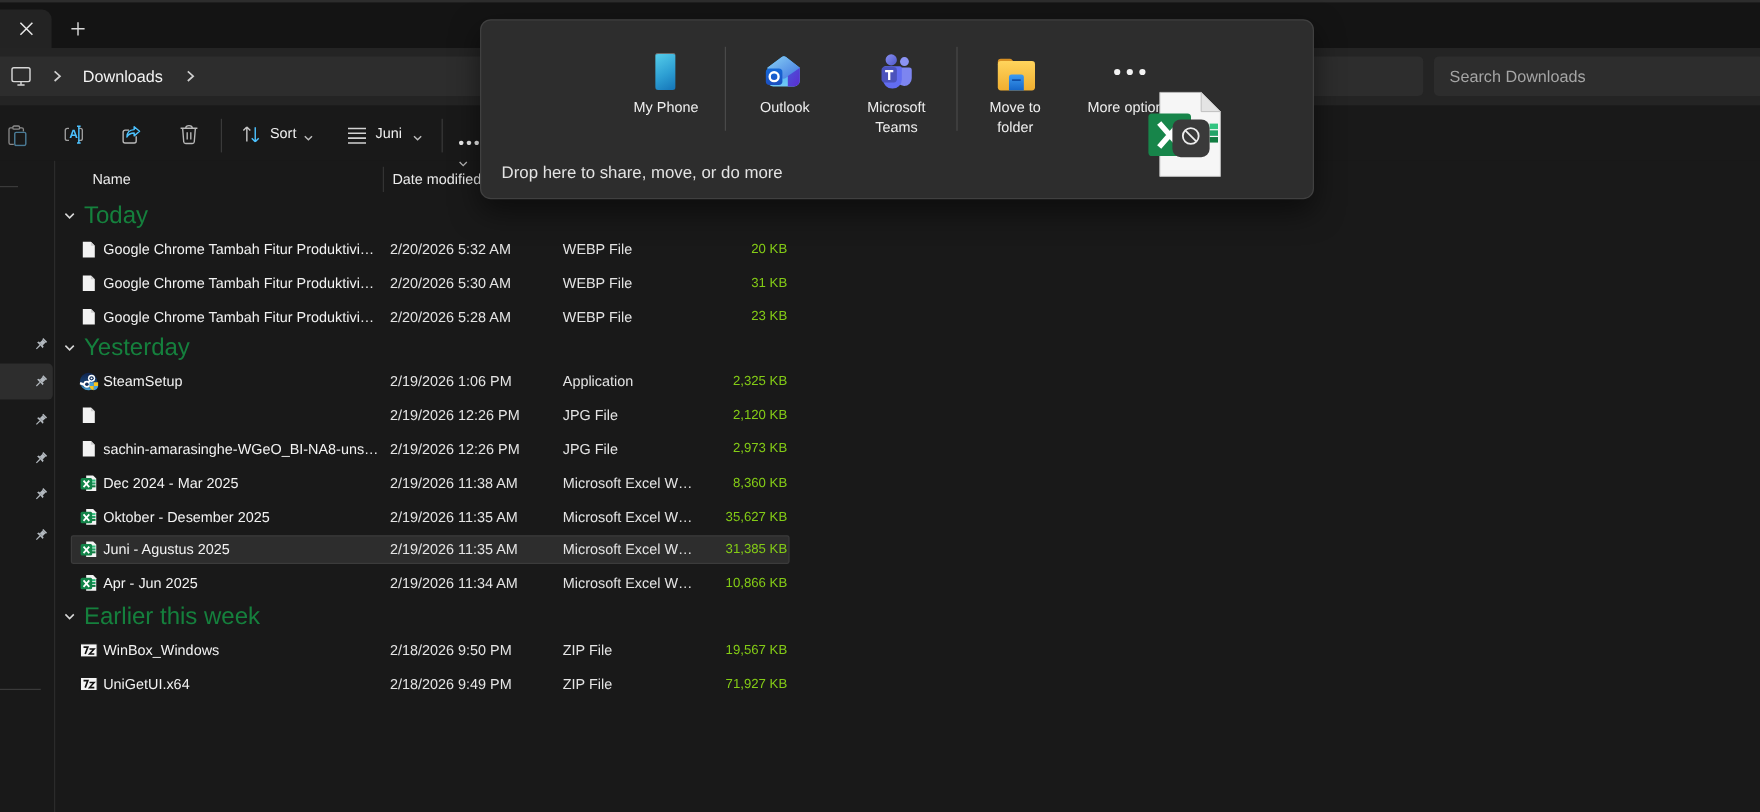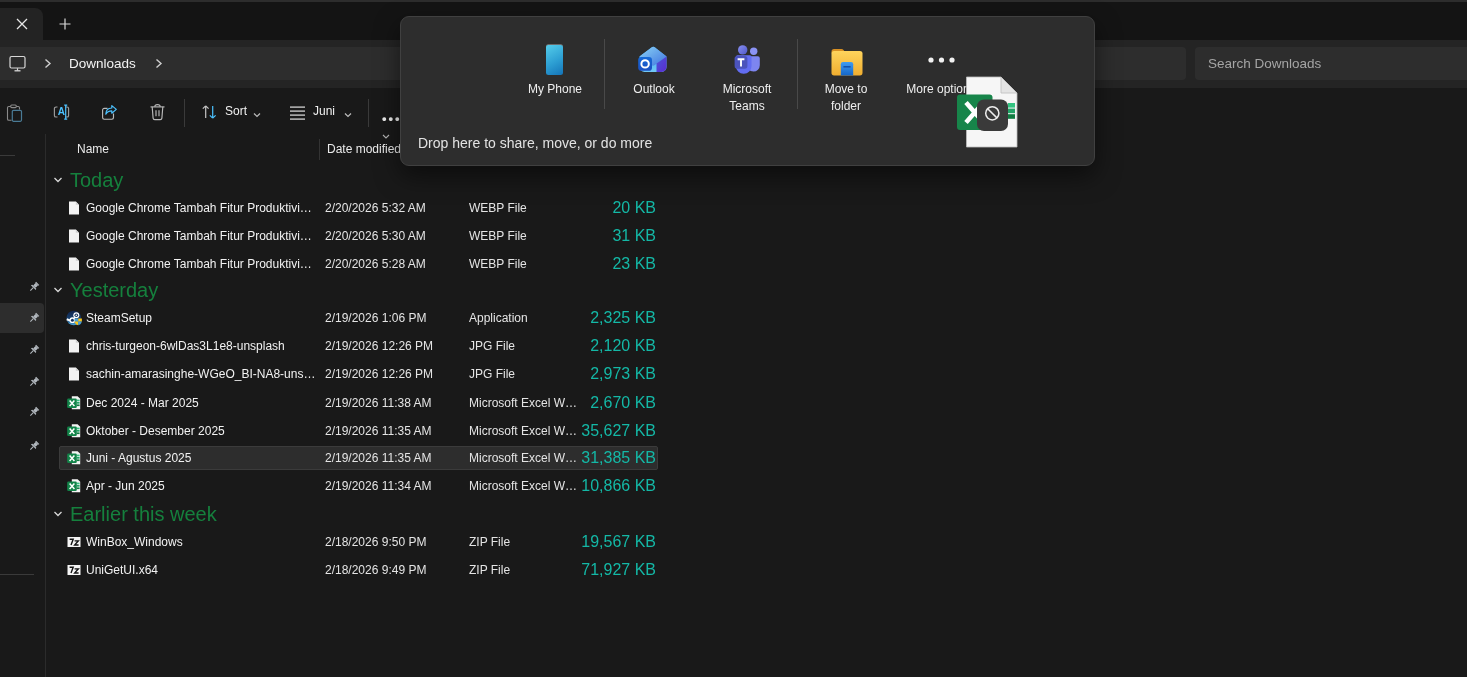--- a/index.html
+++ b/index.html
@@ -21,21 +21,21 @@
 
   
   #sidebarline { left:45px; top:134px; width:1px; height:543px; background:#2b2b2b; }
   .pin { left:28px; width:12px; height:12px; }
   .hdr { color:#ebebeb; font-size:12px; }
   .row { position:absolute; left:46px; width:1421px; height:28px; }
   .grp { position:absolute; left:46px; width:700px; height:28px; }
   .name { position:absolute; left:40px; top:0; height:28px; line-height:28px; color:#f2f2f2; font-size:12px; white-space:nowrap; }
   .date { position:absolute; left:279px; top:0; height:28px; line-height:28px; color:#e4e4e4; font-size:12px; white-space:nowrap; }
   .type { position:absolute; left:423px; top:0; height:28px; line-height:28px; color:#e4e4e4; font-size:12px; white-space:nowrap; }
-  .size { position:absolute; left:480px; width:130px; top:0; height:28px; line-height:28px; color:#14b8a6; font-size:16px; text-align:right; white-space:nowrap; }
+  .size { position:absolute; left:480px; width:130px; top:0; height:28px; line-height:28px; color:#84cc16; font-size:11px; text-align:right; white-space:nowrap; }
   .ricon { position:absolute; left:20px; top:6px; width:16px; height:16px; }
   .gchev { position:absolute; left:6px; top:8px; width:12px; height:12px; }
   .gtxt { position:absolute; left:24px; top:0; height:28px; line-height:28px; color:#15803d; font-size:20px; }
 
   
   #overlay { left:400px; top:16px; width:695px; height:150px; background:#2d2d2d;
     border:1px solid #404040; border-radius:9px; box-shadow:0 10px 24px rgba(0,0,0,.5); }
   .ovitem { position:absolute; top:24px; width:110px; text-align:center; color:#efefef; font-size:12px; }
   .ovsep { position:absolute; top:22px; width:1px; height:70px; background:#494949; }
   #droptxt { position:absolute; left:17px; top:118px; color:#e3e3e3; font-size:14px; }
@@ -247,21 +247,20 @@
         <div class="name">SteamSetup</div>
         <div class="date">2/19/2026 1:06 PM</div>
         <div class="type">Application</div>
         <div class="size">2,325 KB</div>
       </div>
   <div class="row" style="top:332px">
         <svg class="ricon" viewBox="0 0 16 16">
           <path d="M3 1.5 L9.8 1.5 L13 4.7 L13 14.5 L3 14.5 Z" fill="#f2f2f2"></path>
           <path d="M9.8 1.5 L9.8 4.7 L13 4.7 Z" fill="#cfcfcf"></path>
         </svg>
-        <div class="name">chris-turgeon-6wlDas3L1e8-unsplash</div>
         <div class="date">2/19/2026 12:26 PM</div>
         <div class="type">JPG File</div>
         <div class="size">2,120 KB</div>
       </div>
   <div class="row" style="top:360px">
         <svg class="ricon" viewBox="0 0 16 16">
           <path d="M3 1.5 L9.8 1.5 L13 4.7 L13 14.5 L3 14.5 Z" fill="#f2f2f2"></path>
           <path d="M9.8 1.5 L9.8 4.7 L13 4.7 Z" fill="#cfcfcf"></path>
         </svg>
         <div class="name">sachin-amarasinghe-WGeO_BI-NA8-uns…</div>
@@ -274,21 +273,21 @@
           <path d="M5.8 1.2 L11.6 1.2 L14.2 3.8 L14.2 14.2 L5.8 14.2 Z" fill="#f4f4f4"></path>
           <rect x="10.6" y="4.6" width="3" height="1.7" fill="#33c481"></rect>
           <rect x="10.6" y="7" width="3" height="1.7" fill="#21a366"></rect>
           <rect x="10.6" y="9.4" width="3" height="1.7" fill="#107c41"></rect>
           <rect x="1.2" y="3.4" width="9.6" height="9.6" rx="1.3" fill="#128449"></rect>
           <path d="M3.6 5.6 L8.4 11 M8.4 5.6 L3.6 11" stroke="#ffffff" stroke-width="1.5"></path>
         </svg>
         <div class="name">Dec 2024 - Mar 2025</div>
         <div class="date">2/19/2026 11:38 AM</div>
         <div class="type">Microsoft Excel W…</div>
-        <div class="size">2,670 KB</div>
+        <div class="size">8,360 KB</div>
       </div>
   <div class="row" style="top:417px">
         <svg class="ricon" viewBox="0 0 16 16">
           <path d="M5.8 1.2 L11.6 1.2 L14.2 3.8 L14.2 14.2 L5.8 14.2 Z" fill="#f4f4f4"></path>
           <rect x="10.6" y="4.6" width="3" height="1.7" fill="#33c481"></rect>
           <rect x="10.6" y="7" width="3" height="1.7" fill="#21a366"></rect>
           <rect x="10.6" y="9.4" width="3" height="1.7" fill="#107c41"></rect>
           <rect x="1.2" y="3.4" width="9.6" height="9.6" rx="1.3" fill="#128449"></rect>
           <path d="M3.6 5.6 L8.4 11 M8.4 5.6 L3.6 11" stroke="#ffffff" stroke-width="1.5"></path>
         </svg>

